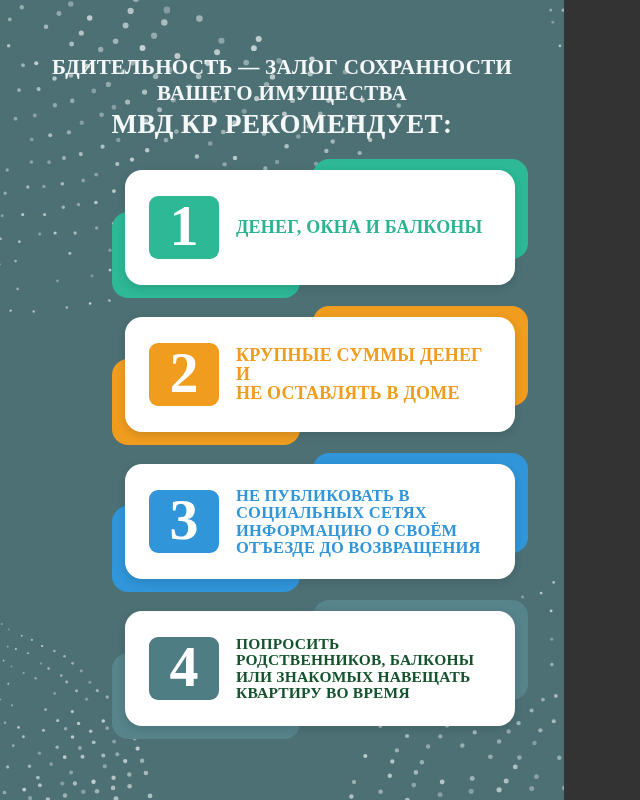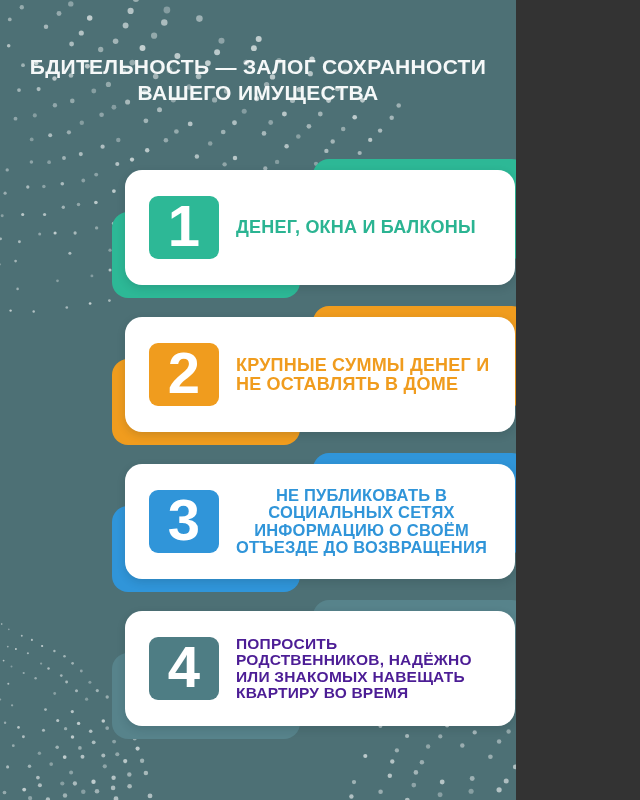--- a/index.html
+++ b/index.html
@@ -1,19 +1,19 @@
 <!DOCTYPE html>
 <html><head>
 <meta charset="utf-8">
 <style>
   html,body { margin:0; padding:0; background:#333; }
   .stage {
-    position:relative; width:516px; height:800px; overflow:hidden;
+    position:relative; width:564px; height:800px; overflow:hidden;
     background:#4d7075;
-    font-family:Liberation Sans, sans-serif;
+    font-family:Liberation Serif, serif;
     -webkit-font-smoothing:antialiased;
   }
   .dots-layer { position:absolute; left:0; top:0; width:640px; height:800px; z-index:0; pointer-events:none; }
 
   .title {
     position:absolute; top:54px; left:0; right:0; z-index:2;
     text-align:center; font-weight:bold; color:#f5f8f8;
   }
   .title-line-sm { font-size:21px; line-height:26px; letter-spacing:0.3px; }
   .title-line-lg { font-size:27px; line-height:33px; letter-spacing:0.4px; margin-top:2px; }
@@ -36,21 +36,21 @@
   }
   .num-box {
     flex:0 0 auto; width:70px; height:63px; border-radius:9px;
     display:flex; align-items:center; justify-content:center;
     color:#ffffff; font-weight:bold; font-size:58px; line-height:1;
     padding-bottom:4px; box-sizing:border-box;
   }
   .card-text { margin-left:17px; font-weight:bold; letter-spacing:0.2px; }
   .card-text.lines-2 { font-size:18px; line-height:19px; }
   .card-text.lines-3 { font-size:18px; line-height:19px; }
-  .card-text.lines-4 { font-size:16.5px; line-height:17.4px;text-align:center; }
+  .card-text.lines-4 { font-size:16.5px; line-height:17.4px; }
   .card-text.lines-5 { font-size:15.5px; line-height:16.5px; }
 </style>
 </head>
 <body>
 
 <div class="stage" style="background: rgb(77, 112, 117);">
   <svg class="dots-layer" viewBox="0 0 640 800" xmlns="http://www.w3.org/2000/svg">
       <g>
         <circle cx="37.5" cy="-2.4" r="2.49" fill="#c9d4d5" fill-opacity="0.71"></circle>
         <circle cx="21.8" cy="7.3" r="2.18" fill="#c9d4d5" fill-opacity="0.59"></circle>
@@ -499,20 +499,21 @@
         <circle cx="137.6" cy="748.6" r="2.10" fill="#c9d4d5" fill-opacity="0.92"></circle>
         <circle cx="142.1" cy="760.7" r="2.18" fill="#c9d4d5" fill-opacity="0.66"></circle>
         <circle cx="145.9" cy="773.0" r="2.26" fill="#c9d4d5" fill-opacity="0.73"></circle>
         <circle cx="150.0" cy="795.9" r="2.42" fill="#c9d4d5" fill-opacity="0.79"></circle>
       </g>
     </svg>
 
   <div class="title" style="color: rgb(245, 248, 248);">
     <div class="title-line-sm">БДИТЕЛЬНОСТЬ — ЗАЛОГ СОХРАННОСТИ</div>
     <div class="title-line-sm">ВАШЕГО ИМУЩЕСТВА</div>
+    <div class="title-line-lg">МВД КР РЕКОМЕНДУЕТ:</div>
   </div>
 
   <div class="cards">
       <div class="card">
         <div class="accent-tr" style="background: rgb(45, 184, 150);"></div>
         <div class="accent-bl" style="background: rgb(45, 184, 150);"></div>
         <div class="card-body" style="background: rgb(255, 255, 255);">
           <div class="num-box" style="background: rgb(45, 184, 150);">
             <span>1</span>
           </div>
@@ -549,22 +550,22 @@
           </div>
         </div>
       </div>
       <div class="card">
         <div class="accent-tr" style="background: rgb(87, 131, 139);"></div>
         <div class="accent-bl" style="background: rgb(87, 131, 139);"></div>
         <div class="card-body" style="background: rgb(255, 255, 255);">
           <div class="num-box" style="background: rgb(78, 125, 132);">
             <span>4</span>
           </div>
-          <div class="card-text lines-5" style="color: #4c1d95;">
+          <div class="card-text lines-5" style="color: #14532d;">
             <div>ПОПРОСИТЬ</div>
-            <div>РОДСТВЕННИКОВ, НАДЁЖНО</div>
+            <div>РОДСТВЕННИКОВ, БАЛКОНЫ</div>
             <div>ИЛИ ЗНАКОМЫХ НАВЕЩАТЬ</div>
             <div>КВАРТИРУ ВО ВРЕМЯ</div>
           </div>
         </div>
       </div>
     </div>
 </div>
 
 </body></html>

